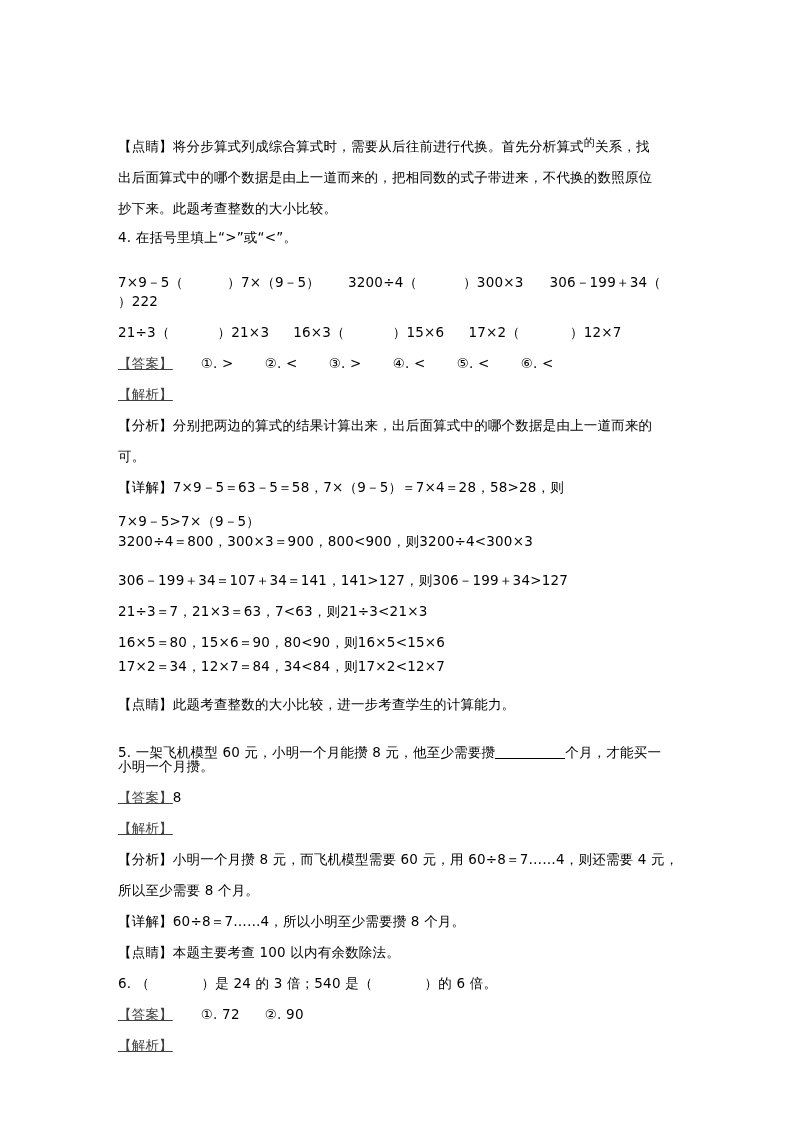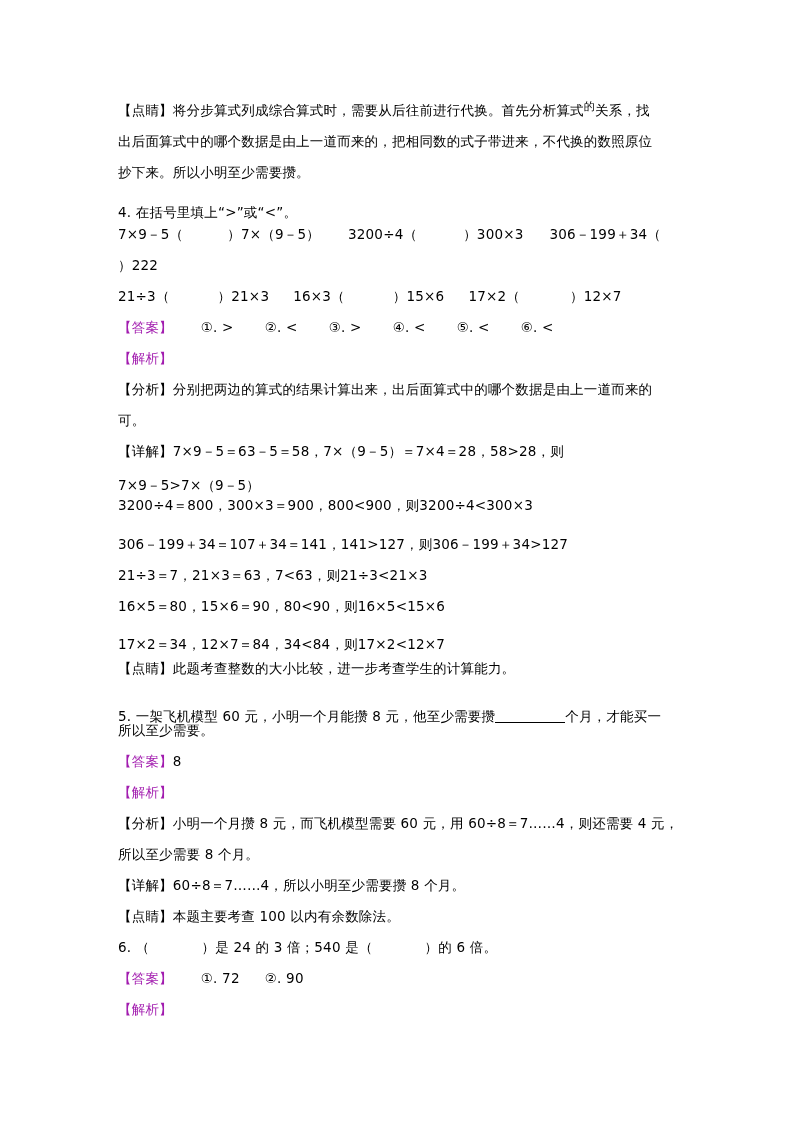--- a/index.html
+++ b/index.html
@@ -1,38 +1,38 @@
 <!DOCTYPE html>
 <html><head>
 <meta charset="utf-8">
 <style>
   html, body { margin: 0; padding: 0; background: #ffffff; }
   body { width: 794px; height: 1123px; position: relative; overflow: hidden;
          font-family: "DejaVu Sans", "Liberation Sans", sans-serif; color: #000; }
   .page { position: absolute; left: 118px; top: 100px; width: 552px; }
-  .line { position: absolute; left: 0; height: 20px; font-size: 13.5px; line-height: 20px; white-space: nowrap; letter-spacing: 0.2px; }
-  .blue { color: #a21caf; }
+  .line { position: absolute; left: 0; height: 20px; font-size: 13.5px; line-height: 20px; white-space: nowrap; letter-spacing: 0.2px; margin-top: 36px; }
+  .blue { color: #404040; text-decoration: underline; }
   .sup { font-size: 11px; position: relative; top: -5px; }
   .gap { display: inline-block; }
   .blank { display: inline-block; width: 70px; border-bottom: 1px solid #000; height: 14px; vertical-align: -2px; }
   .ans-item { display: inline-block; margin-right: 0; }
 </style>
 </head>
 <body>
 
 <div class="page">
 
   <div class="line" style="top:0px">
     <span>【点睛】</span><span>将分步算式列成综合算式时，需要从后往前进行代换。首先分析算式</span><span class="sup">的</span><span>关系，找</span>
   </div>
   <div class="line" style="top:31px">出后面算式中的哪个数据是由上一道而来的，把相同数的式子带进来，不代换的数照原位</div>
-  <div class="line" style="top:62px">抄下来。所以小明至少需要攒。</div>
+  <div class="line" style="top:62px">抄下来。此题考查整数的大小比较。</div>
 
-  <div class="line" style="top:102px">4. 在括号里填上“&gt;”或“&lt;”。</div>
-  <div class="line" style="top:124px">
+  <div class="line" style="top:91px">4. 在括号里填上“&gt;”或“&lt;”。</div>
+  <div class="line" style="top:136px">
     <span>7×9－5（</span><span class="gap" style="width:44px"></span><span>）7×（9－5）</span><span class="gap" style="width:28px"></span><span>3200÷4（</span><span class="gap" style="width:46px"></span><span>）300×3</span><span class="gap" style="width:26px"></span><span>306－199＋34（</span>
   </div>
   <div class="line" style="top:155px">）222</div>
   <div class="line" style="top:186px">
     <span>21÷3（</span><span class="gap" style="width:48px"></span><span>）21×3</span><span class="gap" style="width:24px"></span><span>16×3（</span><span class="gap" style="width:48px"></span><span>）15×6</span><span class="gap" style="width:24px"></span><span>17×2（</span><span class="gap" style="width:50px"></span><span>）12×7</span>
   </div>
   <div class="line" style="top:217px">
     <span class="blue">【答案】</span><span class="gap" style="width:28px"></span><span class="ans-item" style="width:64px">①. &gt;</span><span class="ans-item" style="width:64px">②. &lt;</span><span class="ans-item" style="width:64px">③. &gt;</span><span class="ans-item" style="width:64px">④. &lt;</span><span class="ans-item" style="width:64px">⑤. &lt;</span><span class="ans-item" style="width:64px">⑥. &lt;</span>
   </div>
   <div class="line blue" style="top:248px">【解析】</div>
@@ -41,29 +41,29 @@
   </div>
   <div class="line" style="top:310px">可。</div>
   <div class="line" style="top:341px">
     <span>【详解】</span><span>7×9－5＝63－5＝58，7×（9－5）＝7×4＝28，58&gt;28，则</span>
   </div>
   <div class="line" style="top:375px">7×9－5&gt;7×（9－5）</div>
   <div class="line" style="top:395px">3200÷4＝800，300×3＝900，800&lt;900，则3200÷4&lt;300×3</div>
   <div class="line" style="top:434px">306－199＋34＝107＋34＝141，141&gt;127，则306－199＋34&gt;127</div>
   <div class="line" style="top:465px">21÷3＝7，21×3＝63，7&lt;63，则21÷3&lt;21×3</div>
   <div class="line" style="top:496px">16×5＝80，15×6＝90，80&lt;90，则16×5&lt;15×6</div>
-  <div class="line" style="top:534px">17×2＝34，12×7＝84，34&lt;84，则17×2&lt;12×7</div>
+  <div class="line" style="top:520px">17×2＝34，12×7＝84，34&lt;84，则17×2&lt;12×7</div>
   <div class="line" style="top:558px">
     <span>【点睛】</span><span>此题考查整数的大小比较，进一步考查学生的计算能力。</span>
   </div>
 
   <div class="line" style="top:606px">
     <span>5. 一架飞机模型 60 元，小明一个月能攒 8 元，他至少需要攒</span><span class="blank"></span><span>个月，才能买一</span>
   </div>
-  <div class="line" style="top:620px">所以至少需要。</div>
+  <div class="line" style="top:620px">小明一个月攒。</div>
   <div class="line" style="top:651px">
     <span class="blue">【答案】</span><span>8</span>
   </div>
   <div class="line blue" style="top:682px">【解析】</div>
   <div class="line" style="top:713px">
     <span>【分析】</span><span>小明一个月攒 8 元，而飞机模型需要 60 元，用 60÷8＝7……4，则还需要 4 元，</span>
   </div>
   <div class="line" style="top:744px">所以至少需要 8 个月。</div>
   <div class="line" style="top:775px">
     <span>【详解】</span><span>60÷8＝7……4，所以小明至少需要攒 8 个月。</span>

